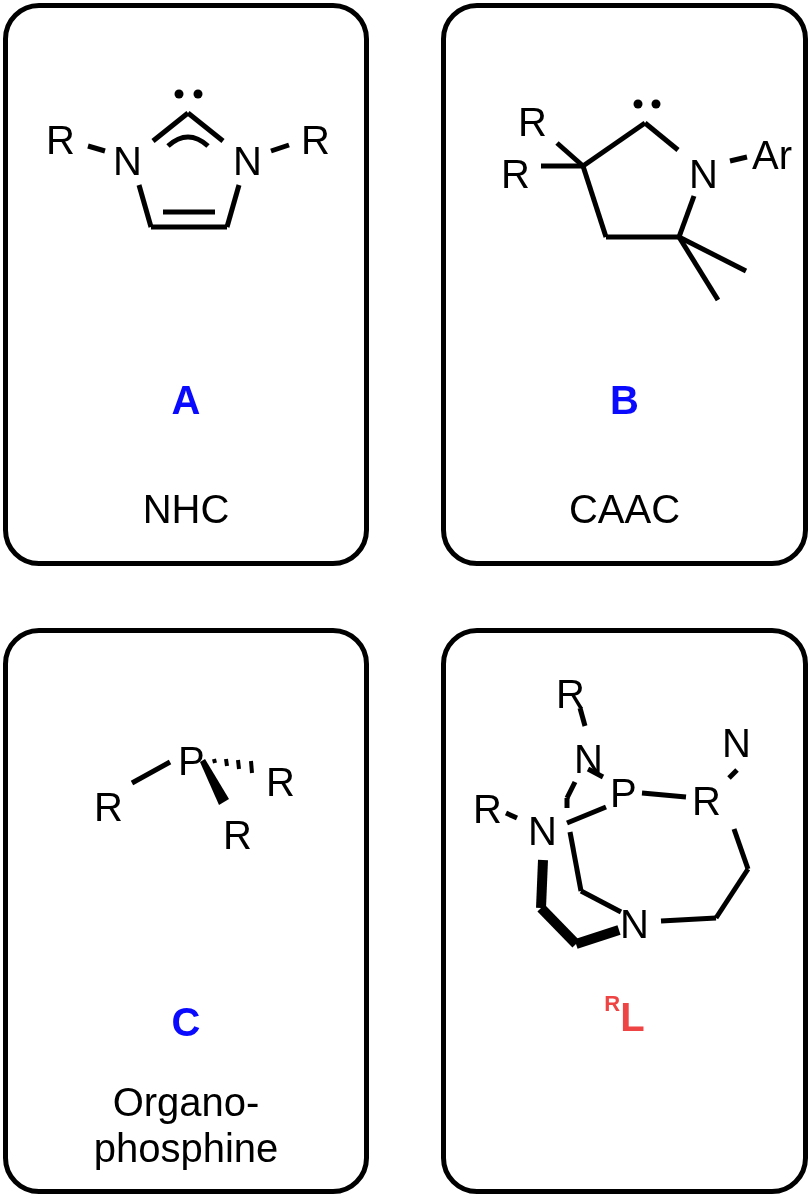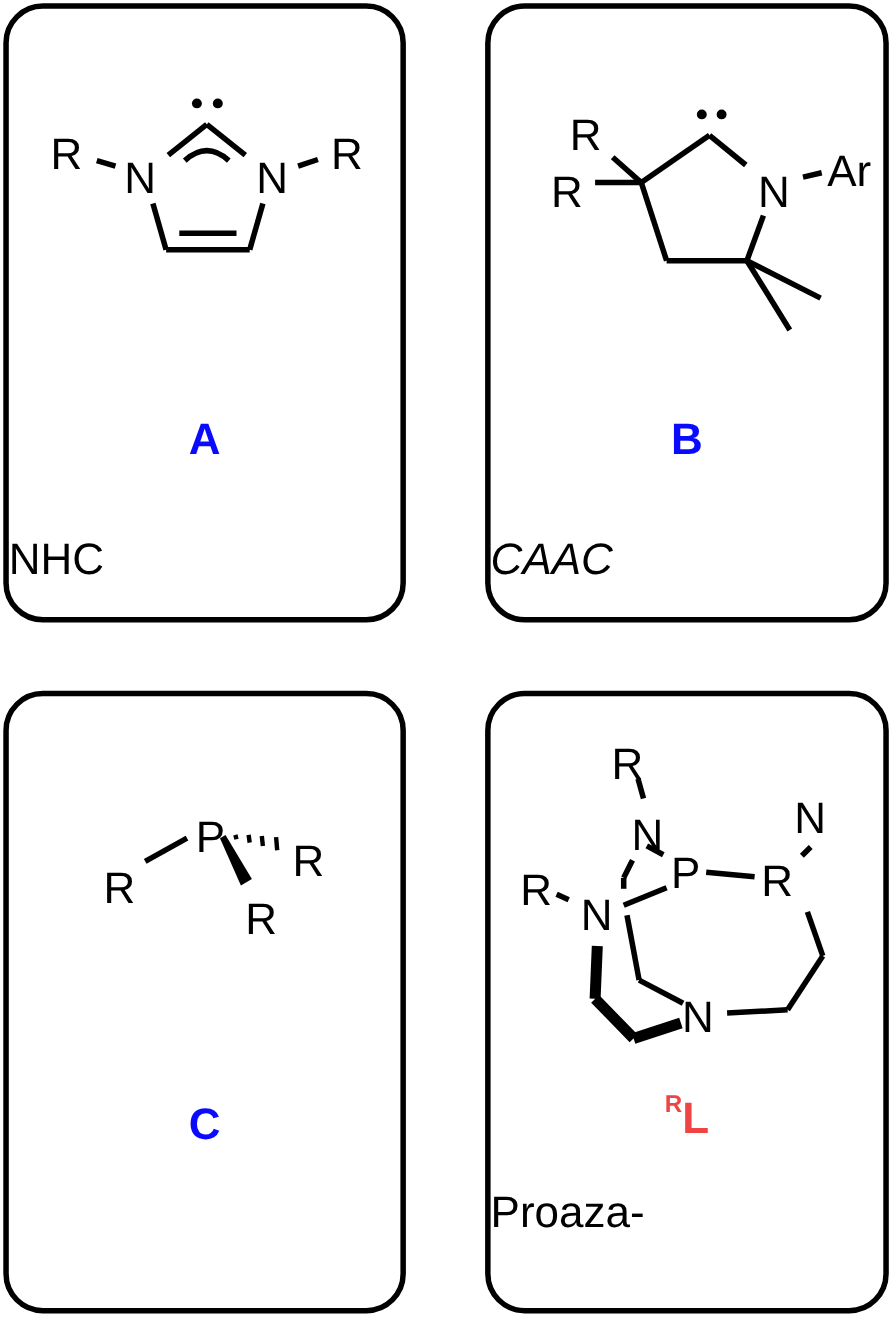--- a/index.html
+++ b/index.html
@@ -1,21 +1,21 @@
 <!DOCTYPE html>
 <html><head>
 <meta charset="utf-8">
 <style>
   html, body { margin:0; padding:0; background:#ffffff; }
   body { width:810px; height:1197px; position:relative; overflow:hidden;
          font-family:"Liberation Sans", sans-serif; color:#000; }
   .card { position:absolute; box-sizing:border-box; border:5px solid #000; border-radius:36px; background:#fff; }
   .struct { position:absolute; left:0; top:0; }
   .letter { position:absolute; left:0; right:0; text-align:center; font-weight:bold; font-size:40px; }
-  .name { position:absolute; left:0; right:0; font-size:40px; line-height:46px; }
+  .name { position:absolute; left:0; right:0; text-align:center; font-size:40px; line-height:46px; }
   .name div { white-space:nowrap; }
   .sup { font-size:22px; vertical-align:top; position:relative; top:-4px; }
   svg text { font-family:"Liberation Sans", sans-serif; font-size:40px; fill:#000; }
 </style>
 </head>
 <body>
 
 <div class="card" style="left:3px; top:3px; width:366px; height:563px;">
   <svg class="struct" width="356" height="300" viewBox="0 0 356 300">
     <g stroke="#000" stroke-width="5" fill="none" stroke-linecap="butt">
@@ -59,21 +59,21 @@
       <line x1="284" y1="153" x2="301" y2="149"></line>
     </g>
     <circle cx="192" cy="96" r="4.5" fill="#000"></circle>
     <circle cx="210" cy="96" r="4.5" fill="#000"></circle>
     <text x="72" y="128">R</text>
     <text x="55" y="180">R</text>
     <text x="243" y="180">N</text>
     <text x="306" y="161">Ar</text>
   </svg>
   <div class="letter" style="top:370px; color:#0a0aff;">B</div>
-  <div class="name" style="top:478px;font-style:italic;">
+  <div class="name" style="top:478px;">
     <div>CAAC</div>
   </div>
 </div>
 
 <div class="card" style="left:3px; top:628px; width:366px; height:566px;">
   <svg class="struct" width="356" height="260" viewBox="0 0 356 260">
     <g stroke="#000" stroke-width="5" fill="none">
       <line x1="124" y1="150" x2="162" y2="129"></line>
     </g>
 
@@ -84,20 +84,24 @@
       <line x1="243" y1="128" x2="244" y2="140" stroke-width="4"></line>
     </g>
 
     <polygon points="192,129 197,126 221,166 211,172" fill="#000"></polygon>
     <text x="170" y="142">P</text>
     <text x="86" y="188">R</text>
     <text x="258" y="163">R</text>
     <text x="215" y="216">R</text>
   </svg>
   <div class="letter" style="top:367px; color:#0a0aff;">C</div>
+  <div class="name" style="top:446px;">
+    <div>Organo-</div>
+    <div>phosphine</div>
+  </div>
 </div>
 
 <div class="card" style="left:441px; top:628px; width:367px; height:566px;">
   <svg class="struct" width="357" height="340" viewBox="0 0 357 340">
     <g stroke="#000" stroke-width="5" fill="none">
 
       <line x1="134" y1="75" x2="139" y2="93"></line>
 
       <line x1="142" y1="136" x2="157" y2="144"></line>
 
@@ -131,15 +135,14 @@
     <text x="164" y="174">P</text>
     <text x="276" y="124">N</text>
     <text x="246" y="182">R</text>
     <text x="82" y="212">N</text>
     <text x="174" y="305">N</text>
   </svg>
   <div class="letter" style="top:362px; color:#ef4444;">
     <span class="sup">R</span><span>L</span>
   </div>
   <div class="name" style="top:446px;">
-    <div>Proaza-</div>
   </div>
 </div>
 
 </body></html>

